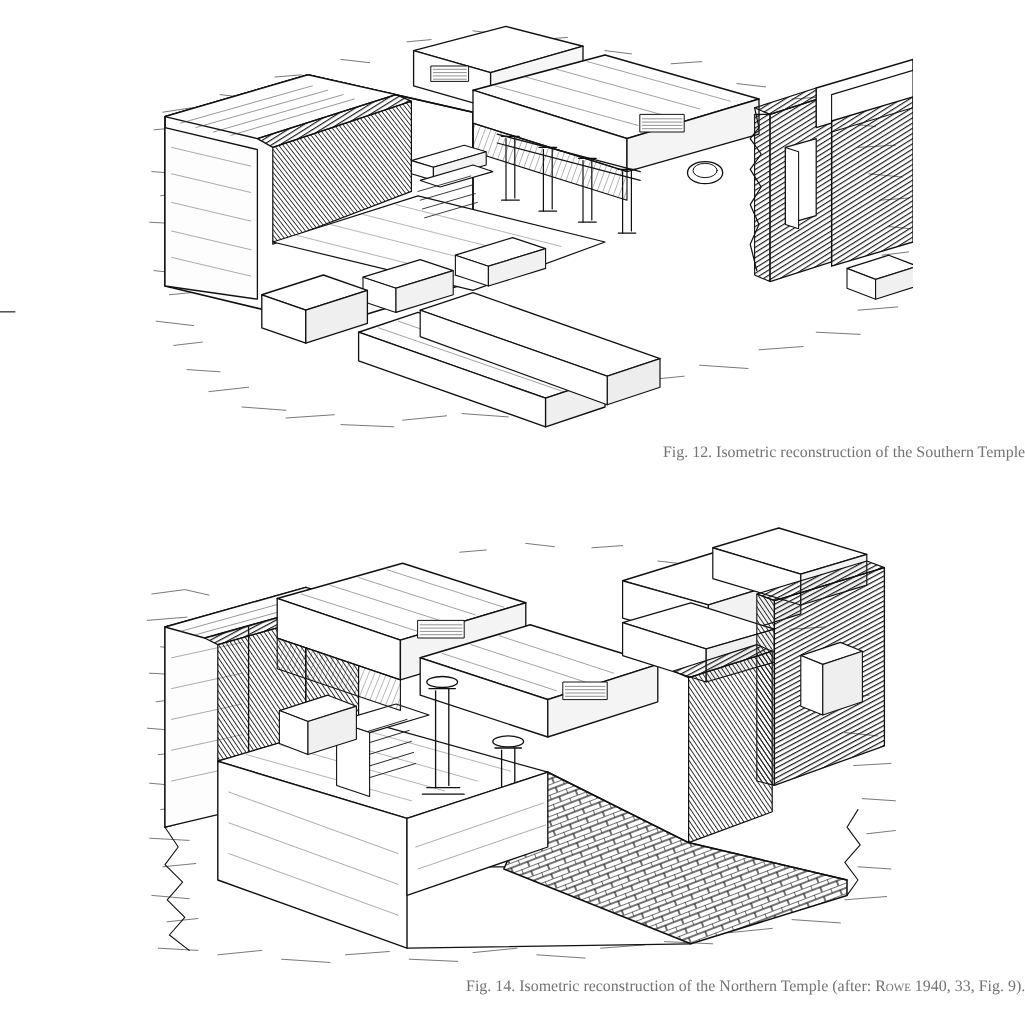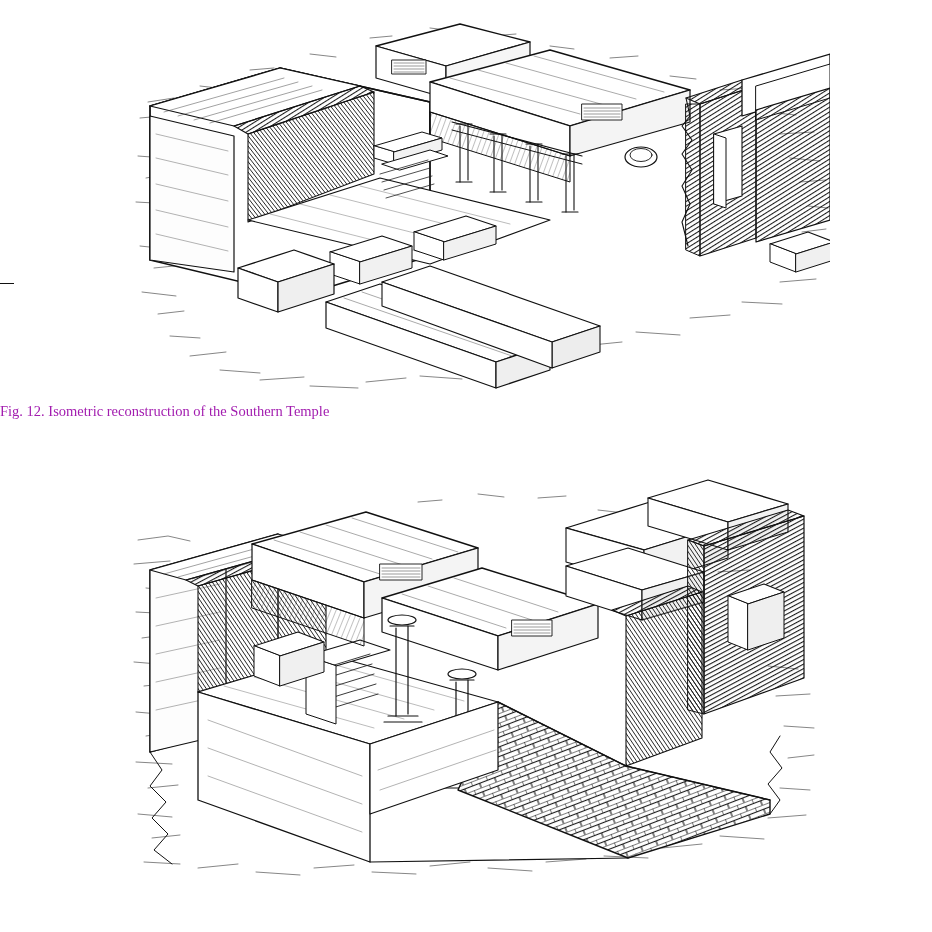--- a/index.html
+++ b/index.html
@@ -41,24 +41,24 @@
     height: 390px;
     margin-left: 130px;
   }
   #figure-14-image {
     width: 690px;
     height: 412px;
     margin-left: 128px;
   }
 
   .caption {
-    text-align: left;
+    text-align: right;
     font-size: 14.5px;
     line-height: 1.32;
-    color: #a21caf;
+    color: #737373;
     margin-top: 6px;
   }
   .caption .sc {
     font-variant: small-caps;
   }
   .caption-line { display: block; }
 
   
   .svgwrap { position: absolute; inset: 0; }
   svg { display: block; }
@@ -508,15 +508,18 @@
 
             <path d="M22 282 L34 300 L22 316 L38 332 L24 348 L40 364 L26 380 L44 394" stroke-width="1"></path>
             <path d="M642 344 L652 330 L640 314 L654 298 L642 282 L652 266" stroke-width="1"></path>
 
             <path d="M242 392 L500 388" stroke-width="1.2"></path>
           </g>
         </svg>
       </div>
     </div>
 
+    <div class="caption">
+      <span class="caption-line"><span>Fig. 14.   Isometric reconstruction of the Northern Temple (after: </span><span class="sc">Rowe</span><span> 1940, 33, Fig. 9).</span></span>
+    </div>
   </div>
 
 </div>
 
 </body></html>

